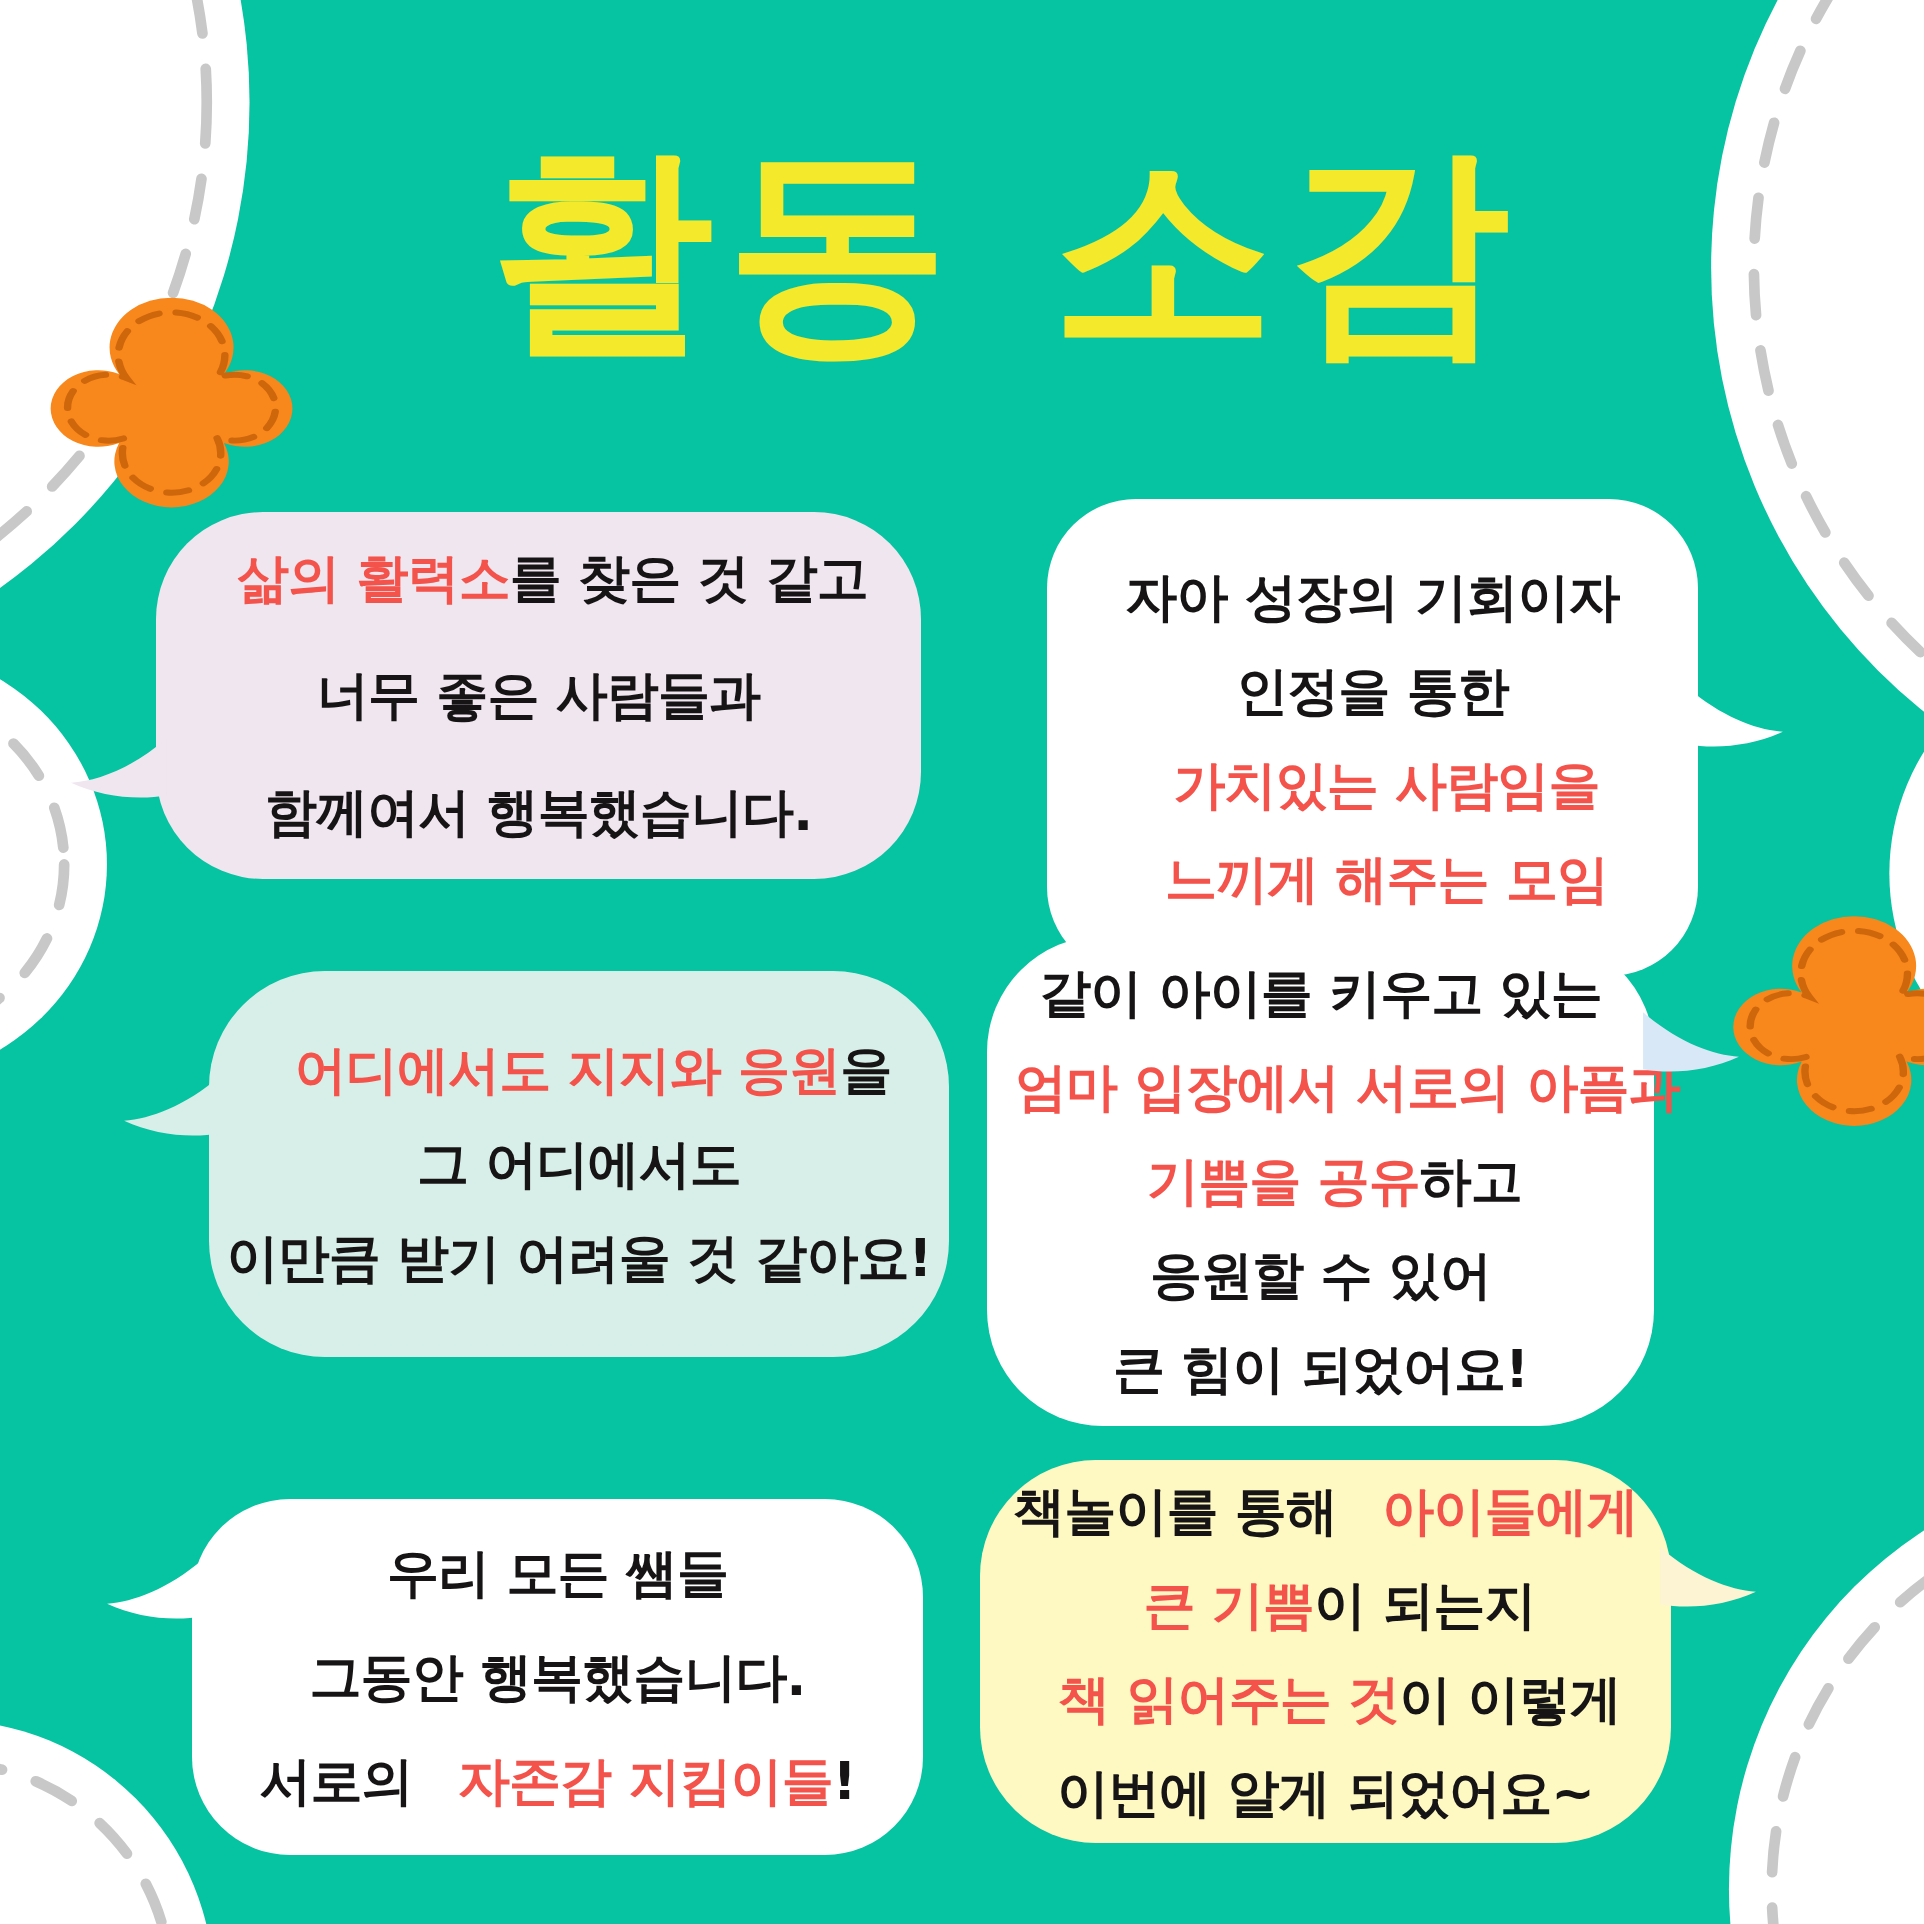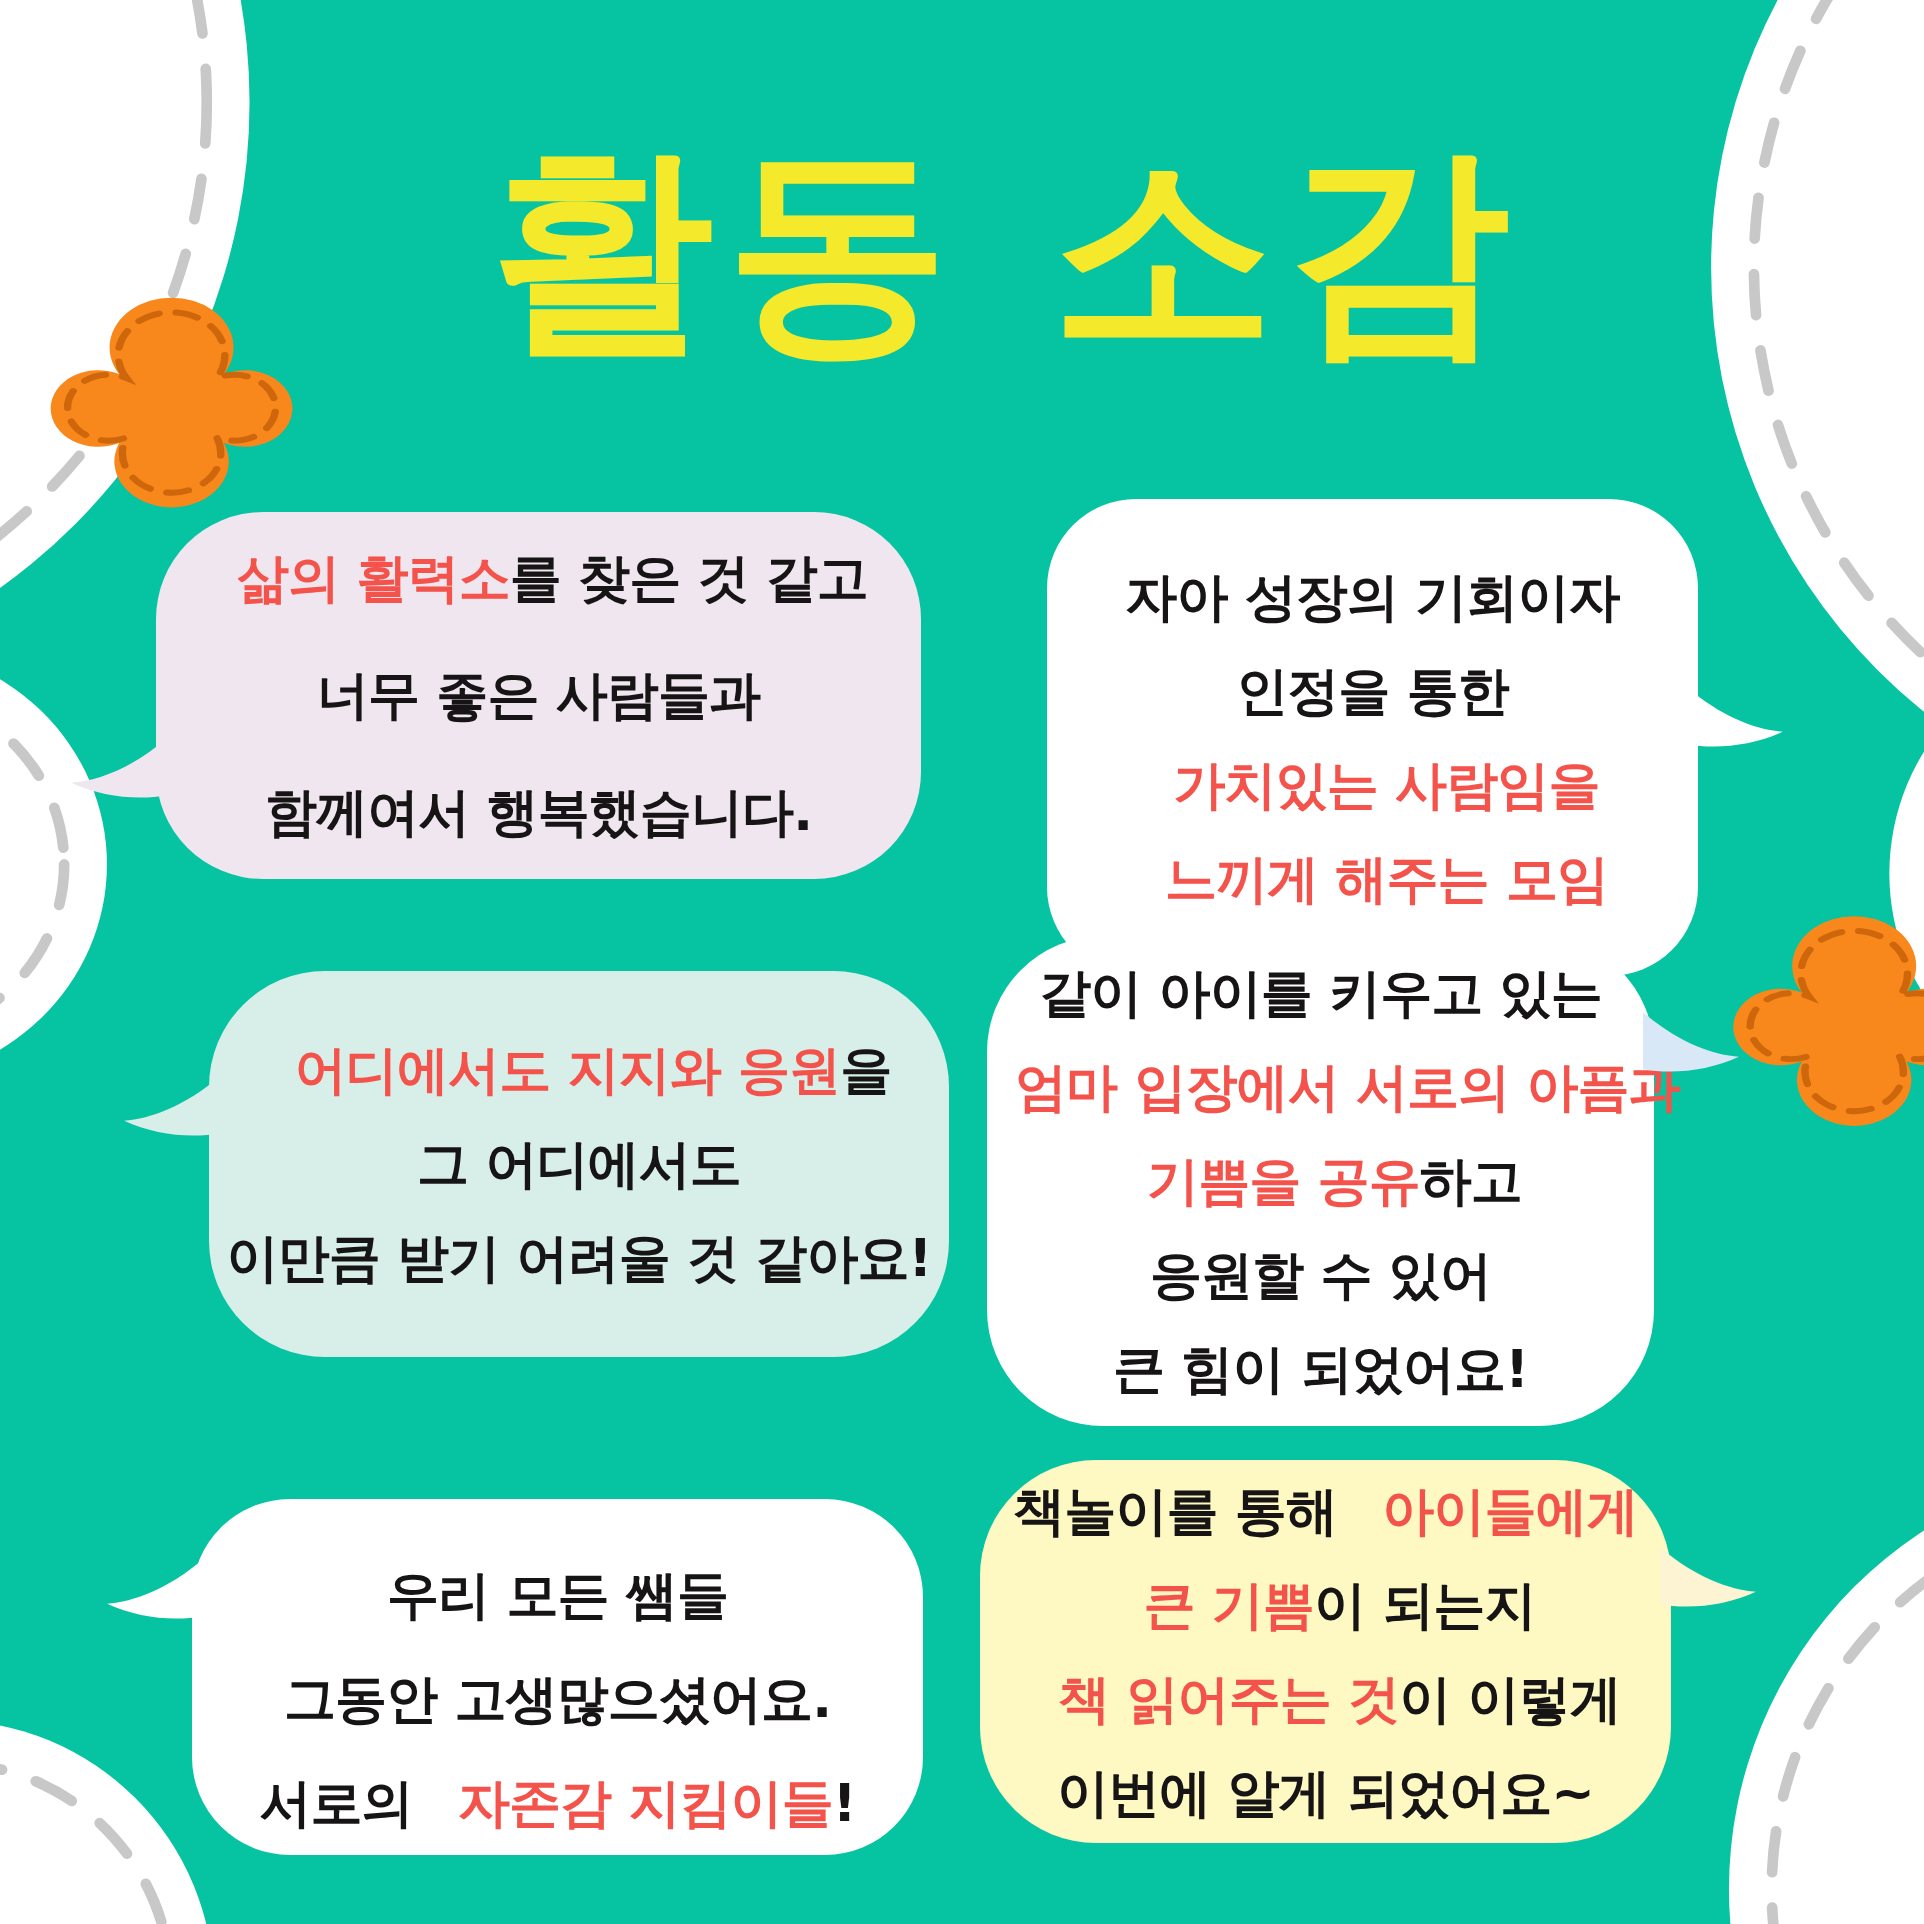--- a/index.html
+++ b/index.html
@@ -30,21 +30,21 @@
   .tail-right{right:-87px;}
   .b1{left:156px;top:512px;width:765px;height:367px;}
   .b1 .line{line-height:117px;}
   .b1 .tail{top:221px;}
   .b2{left:1047px;top:499px;width:651px;height:477px;border-radius:89px;}
   .b2 .tail{top:183px;}
   .b3{left:209px;top:971px;width:740px;height:386px;border-radius:116px;}
   .b3 .tail{top:100px;}
   .b4{left:987px;top:936px;width:667px;height:490px;border-radius:116px;}
   .b4 .tail{top:71px;}
-  .b5{left:192px;top:1499px;width:731px;height:356px;border-radius:98px;align-items:flex-end;}
+  .b5{left:192px;top:1499px;width:731px;height:356px;border-radius:98px;}
   .b5 .line{line-height:104px;}
   .b5 .tail{top:55px;}
   .b6{left:980px;top:1460px;width:691px;height:383px;border-radius:116px;}
   .b6 .tail{top:82px;}
 </style>
 </head>
 <body style="--bg: #06C3A1; --title: #F5E92C; --red: #F3534B; --ink: #161414;">
 
 <svg id="deco" viewBox="0 0 2160 2160" xmlns="http://www.w3.org/2000/svg">
   <defs>
@@ -141,21 +141,21 @@
       <div class="line"><span>큰 힘이 되었어요!</span></div>
     </div>
 </div>
 
 <div class="bubble b5" style="background: rgb(255, 255, 255);">
   <svg class="tail tail-left" viewBox="0 0 112 80">
     <path d="M110,6 C70,40 32,54 2,56 C36,72 78,76 110,70 Z" fill="#FFFFFF"></path>
   </svg>
   <div class="bubble-text">
       <div class="line"><span>우리 모든 쌤들</span></div>
-      <div class="line"><span>그동안 고생많으셨어요.</span></div>
+      <div class="line"><span>그동안 행복했습니다.</span></div>
       <div class="line"><span>서로의 </span><span class="red">자존감 지킴이들</span><span>!</span></div>
     </div>
 </div>
 
 <div class="bubble b6" style="background: #fef9c3;">
   <svg class="tail tail-right" viewBox="0 0 112 80">
     <path d="M2,6 C42,40 80,54 110,56 C76,72 34,76 2,70 Z" fill="#FCF4D2"></path>
   </svg>
   <div class="bubble-text">
       <div class="line"><span>책놀이를 통해 </span><span class="red">아이들에게</span></div>

